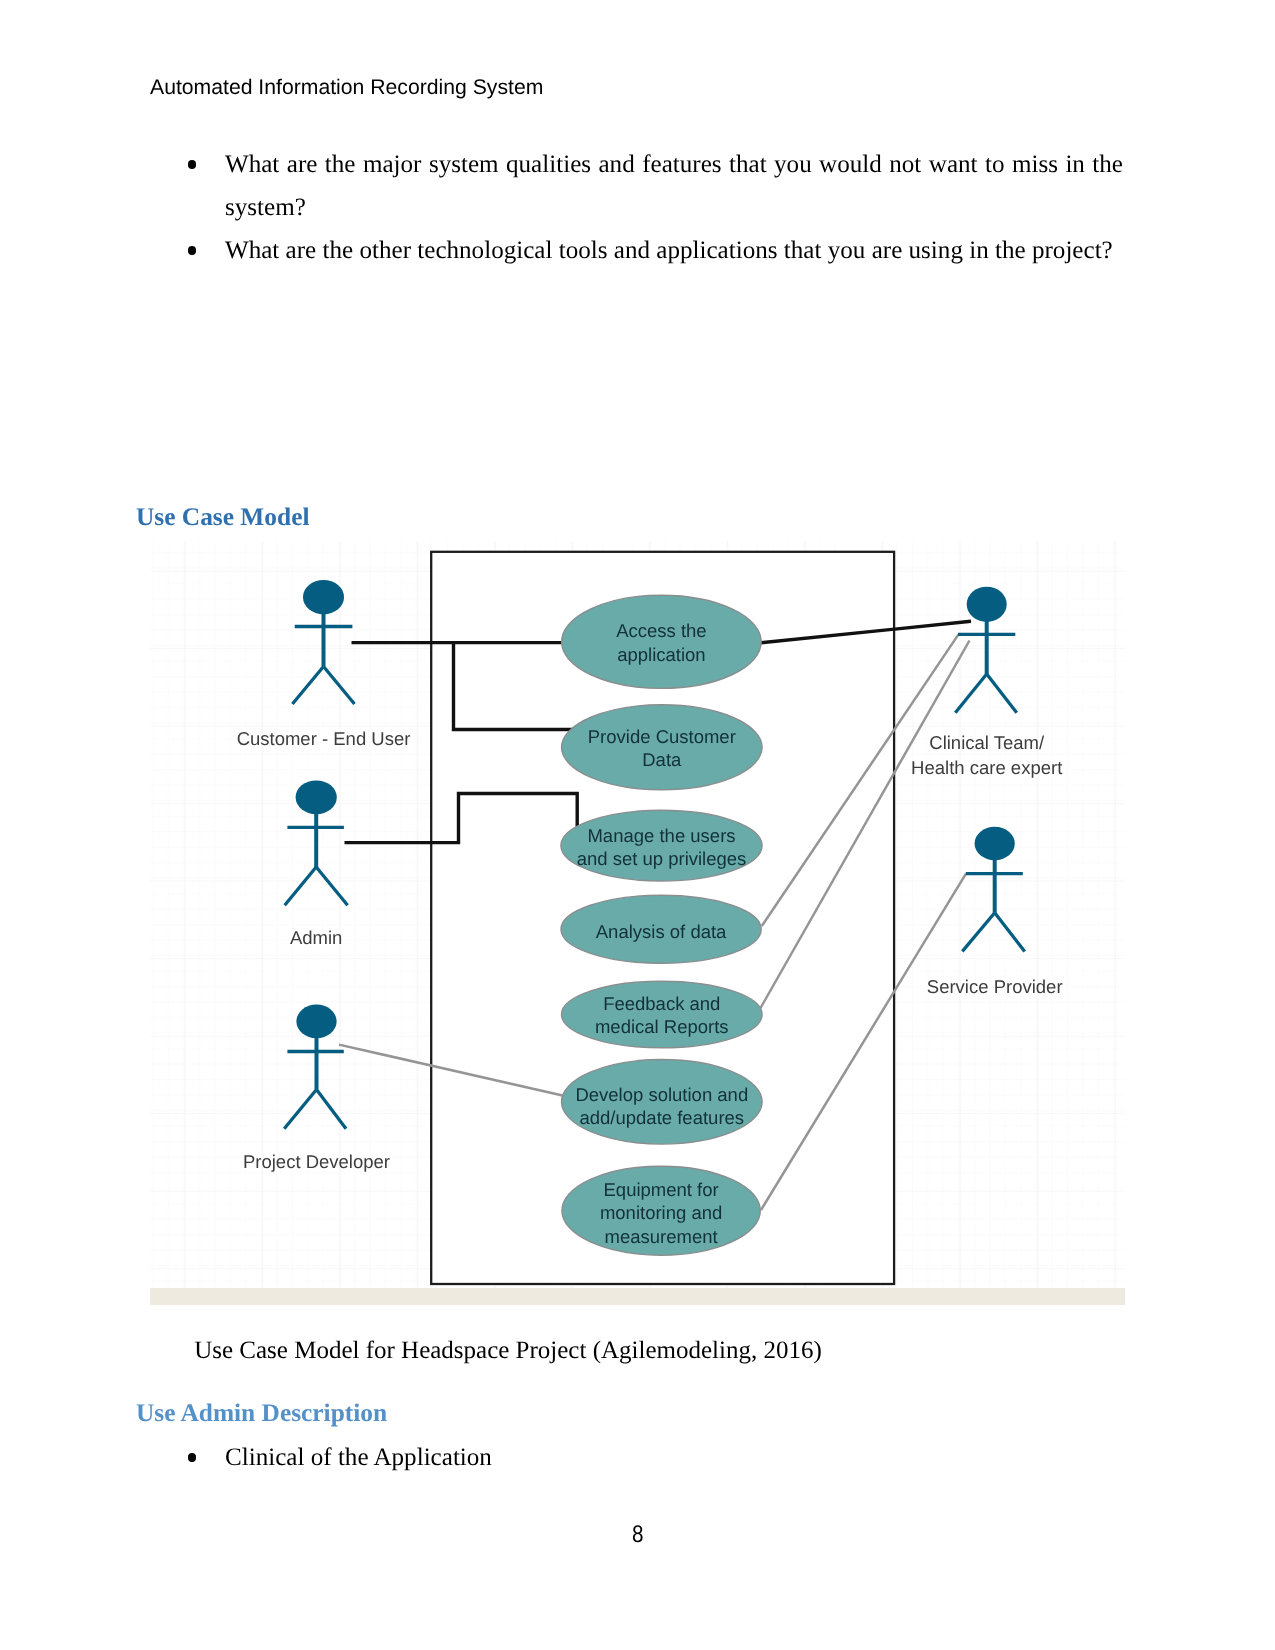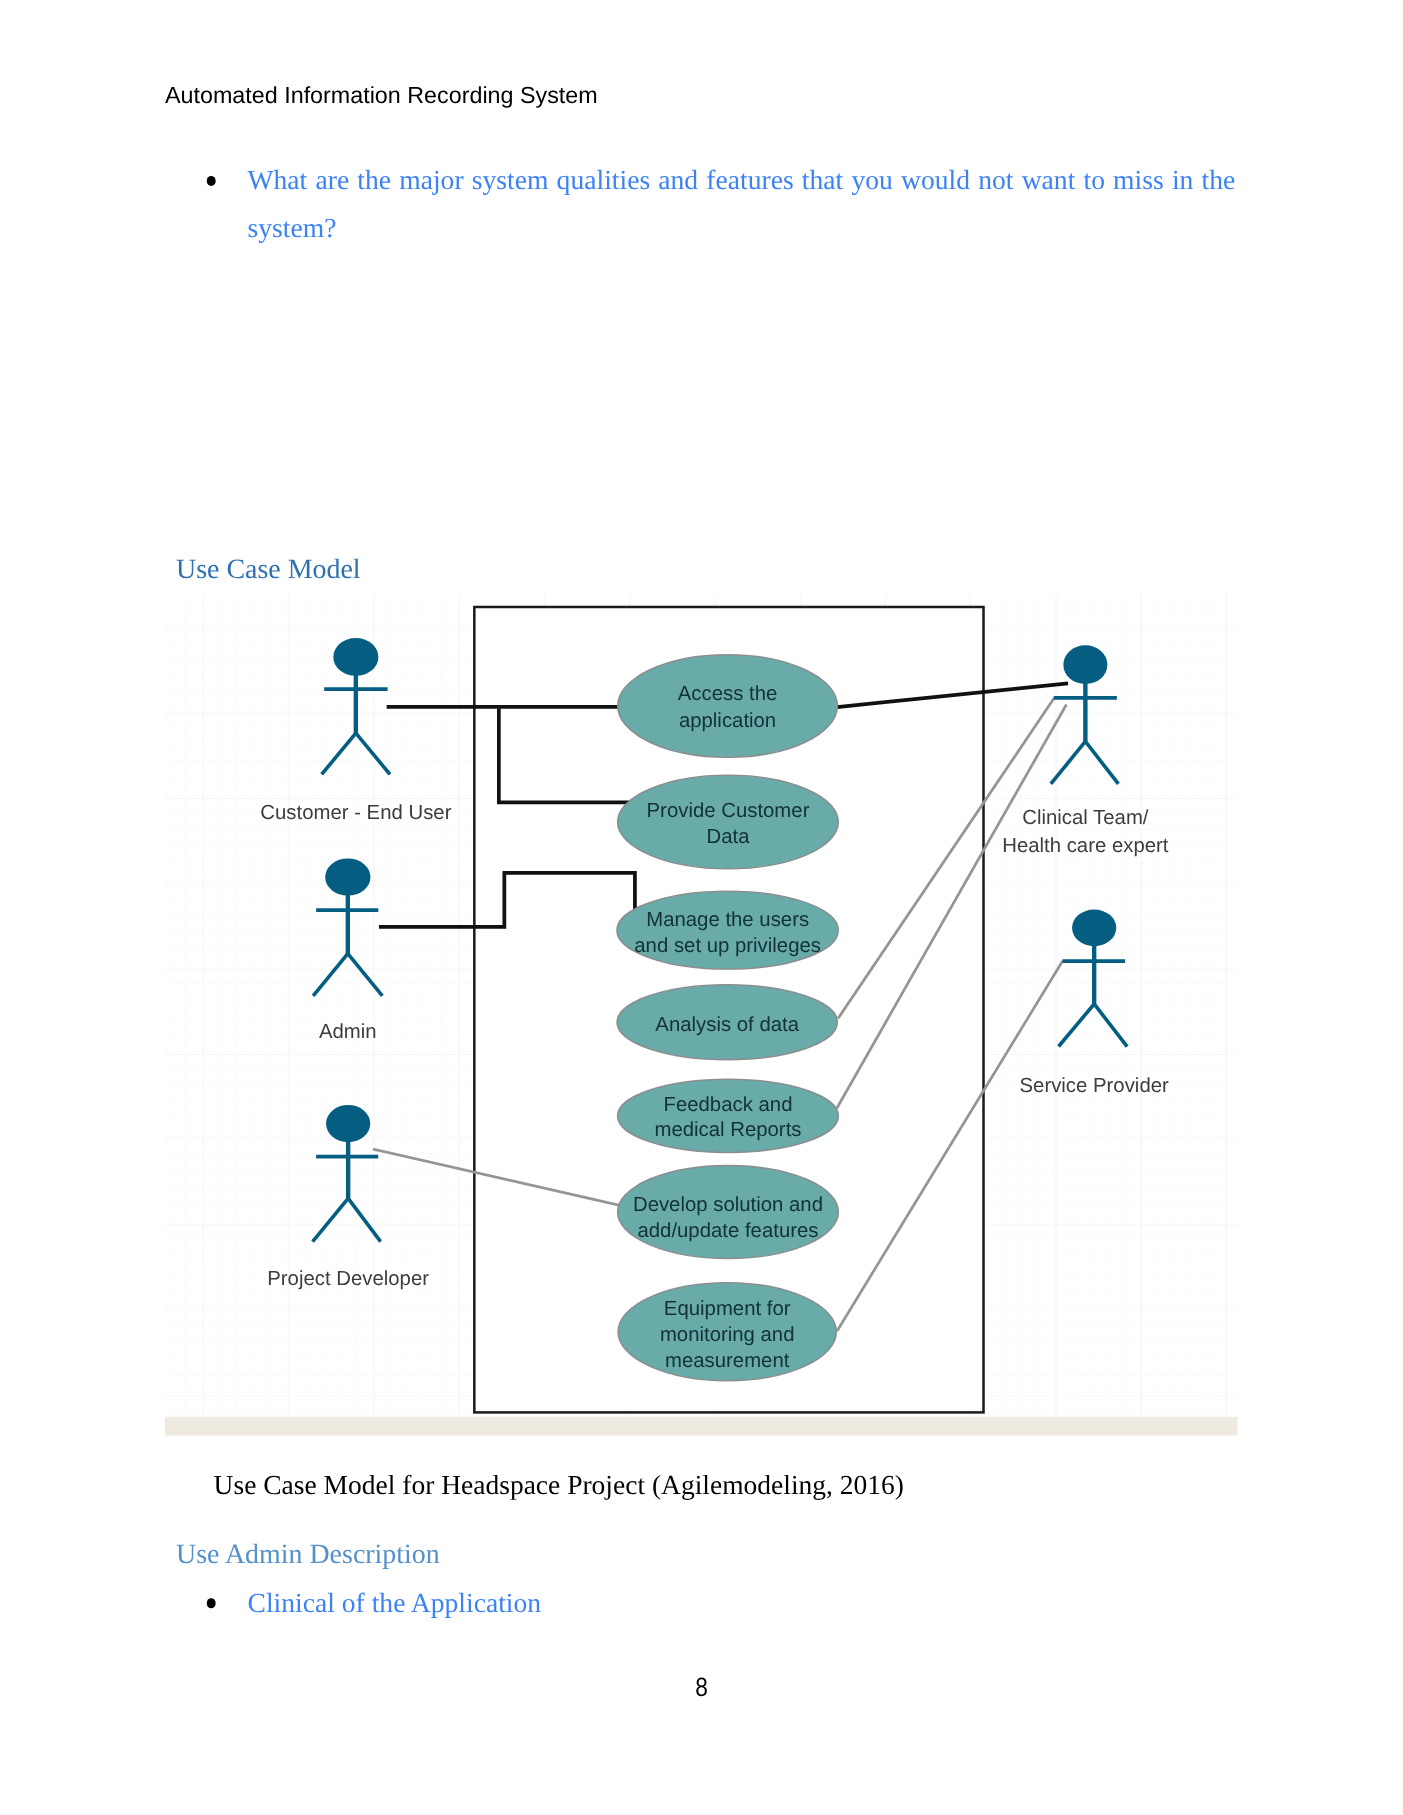--- a/index.html
+++ b/index.html
@@ -1,37 +1,38 @@
 <!DOCTYPE html>
 <html><head>
 <meta charset="utf-8">
 <style>
   html,body{margin:0;padding:0;}
   *{text-rendering:geometricPrecision;}
   body{width:1275px;height:1650px;background:#ffffff;font-family:"Liberation Serif",serif;position:relative;overflow:hidden;}
   .page{position:absolute;left:0;top:0;width:1275px;height:1650px;will-change:opacity;opacity:0.999;}
   .hdr{position:absolute;left:150px;top:76px;font-family:"Liberation Sans",sans-serif;font-size:21.2px;color:#000;white-space:nowrap;}
   .bullets{position:absolute;left:152px;top:143px;width:971px;}
-  .bullet{position:relative;font-size:25.1px;line-height:43px;text-align:justify;padding-left:73px;color:#3b82f6;margin:0;}
+  .bullet{position:relative;font-size:25.1px;line-height:43px;text-align:justify;padding-left:73px;color:#000000;margin:0;}
   .bullet::before{content:"";position:absolute;left:35.7px;top:17.3px;width:8.6px;height:8.6px;border-radius:50%;background:#000;}
-  .h2{position:absolute;left:160px;font-weight:normal;font-size:25.4px;white-space:nowrap;text-align:center;}
+  .h2{position:absolute;left:136px;font-weight:bold;font-size:25.4px;white-space:nowrap;text-align:center;}
   .cap{position:absolute;left:0;width:1016px;text-align:center;font-size:25.0px;}
   .pg{position:absolute;left:0;width:1275px;text-align:center;font-size:24px;font-family:"Liberation Sans",sans-serif;}
   .pg span{display:inline-block;transform:scaleX(0.86);}
   .figwrap{position:absolute;left:150px;top:540px;width:978px;height:768px;filter:opacity(100%);}
   .figwrap svg{display:block;}
   .ucbullet{position:absolute;left:152px;width:978px;}
 </style>
 </head>
 <body>
 
 <div class="page">
   <div class="hdr">Automated Information Recording System</div>
   <div class="bullets">
     <div class="bullet">What are the major system qualities and features that you would not want to miss in the system?</div>
+    <div class="bullet">What are the other technological tools and applications that you are using in the project?</div>
   </div>
   <div class="h2" style="top:502.5px;color:#2E70B0">Use Case Model</div>
 
   <div class="figwrap">
 <svg viewBox="150 540 978 768" width="978" height="768">
 <defs>
 <pattern id="gmin" x="184.7" y="1190.6" width="15.5" height="15.5" patternUnits="userSpaceOnUse">
             <path d="M 15.5 0 L 0 0 0 15.5" fill="none" stroke="#f8f8f8" stroke-width="1"></path>
           </pattern>
 <pattern id="gmaj" x="184.7" y="1190.6" width="77.5" height="77.5" patternUnits="userSpaceOnUse">

